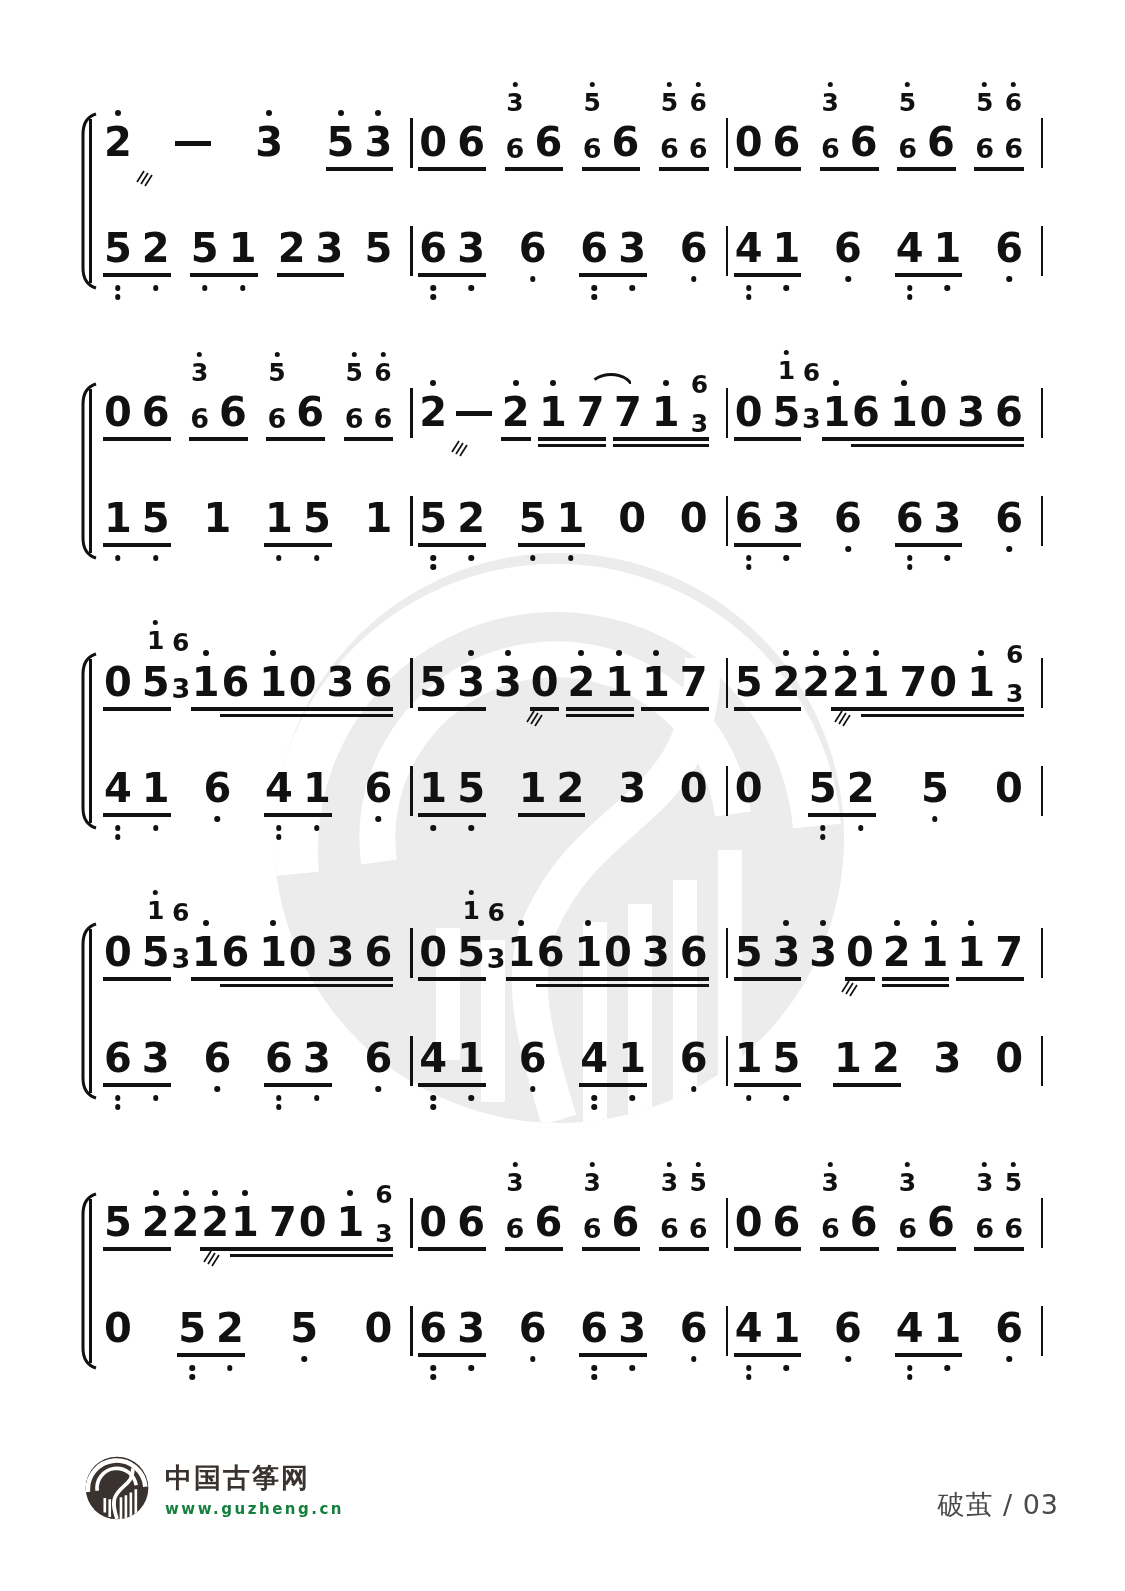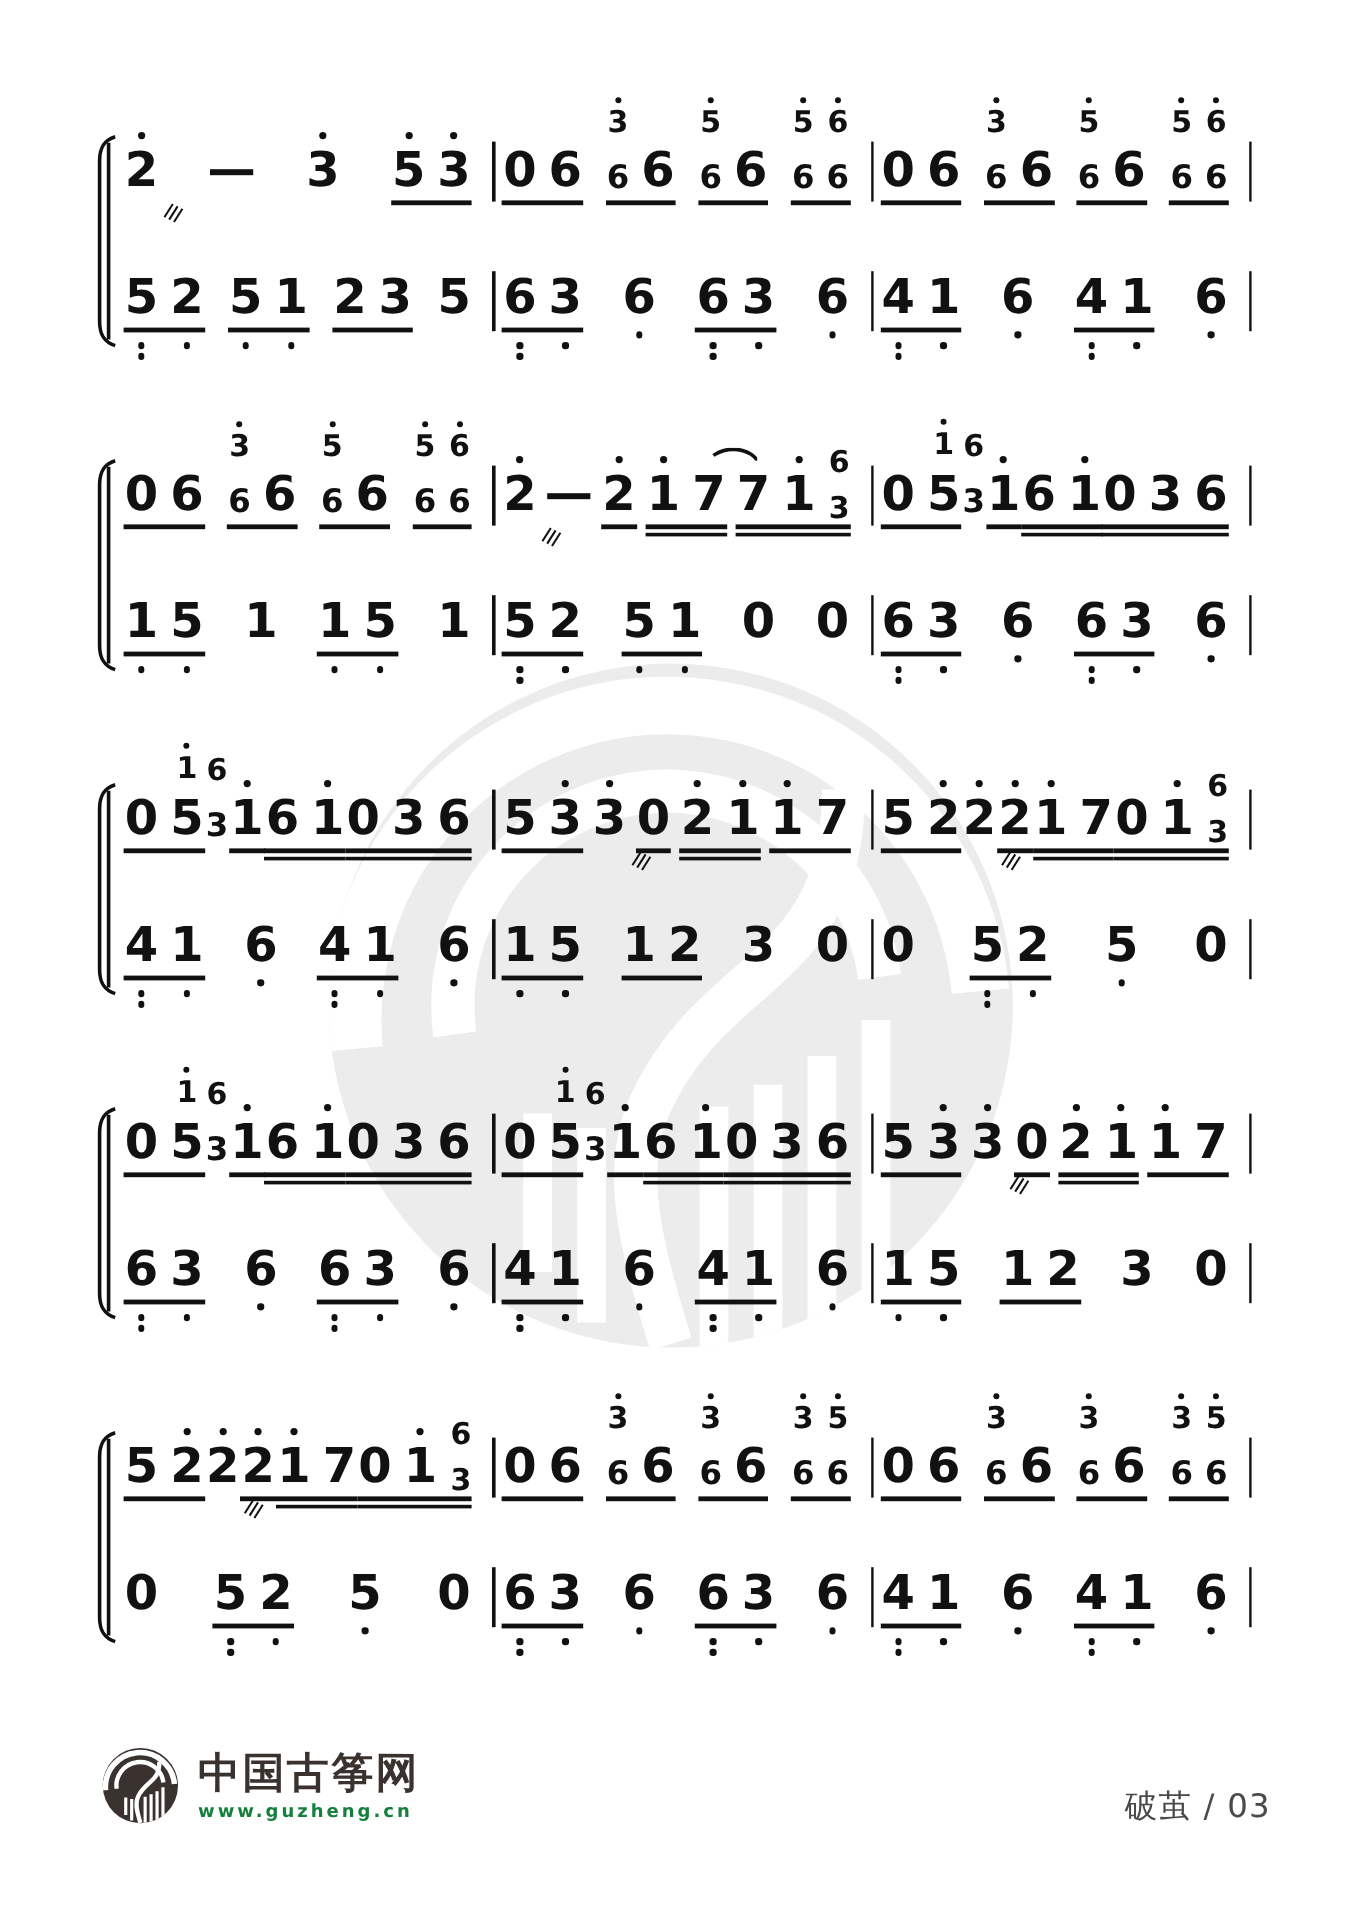--- a/index.html
+++ b/index.html
@@ -42,21 +42,21 @@
   .dash{width:36px;height:5px;background:var(--ink);margin-top:21px;align-self:flex-start;}
   .trem{position:absolute;left:calc(100% + 4px);bottom:-5px;width:18px;height:18px;}
   .tiearc{position:absolute;top:-17px;left:-26px;width:46px;height:16px;box-sizing:border-box;
           border:3px solid var(--ink);border-color:var(--ink) transparent transparent transparent;
           border-radius:50%/100% 100% 0 0;}
   .sup{position:relative;display:inline-block;width:17px;height:44px;font-size:25px;font-weight:bold;color:var(--ink);margin-left:1px;}
   .supT{position:absolute;top:-16px;left:0;line-height:22px;}
   .supB{position:absolute;bottom:-1px;left:0;line-height:22px;}
 
   .footer{position:absolute;left:84px;top:1455px;display:flex;align-items:center;gap:15px;z-index:1;}
-  .f-title{font-size:35px;font-weight:bold;color:var(--logo);letter-spacing:2px;line-height:38px;}
+  .f-title{font-size:27px;font-weight:bold;color:var(--logo);letter-spacing:2px;line-height:38px;}
   .f-url{font-size:15px;font-weight:bold;color:#15803d;letter-spacing:2.5px;margin-top:3px;}
   .pagelabel{position:absolute;right:66px;top:1487px;font-size:27px;color:#4a4a4a;letter-spacing:1px;z-index:1;}
 </style>
 </head>
 <body>
 
 <div class="page">
 
   <svg class="wm" width="600" height="600" viewBox="0 0 200 200">
     <defs>

